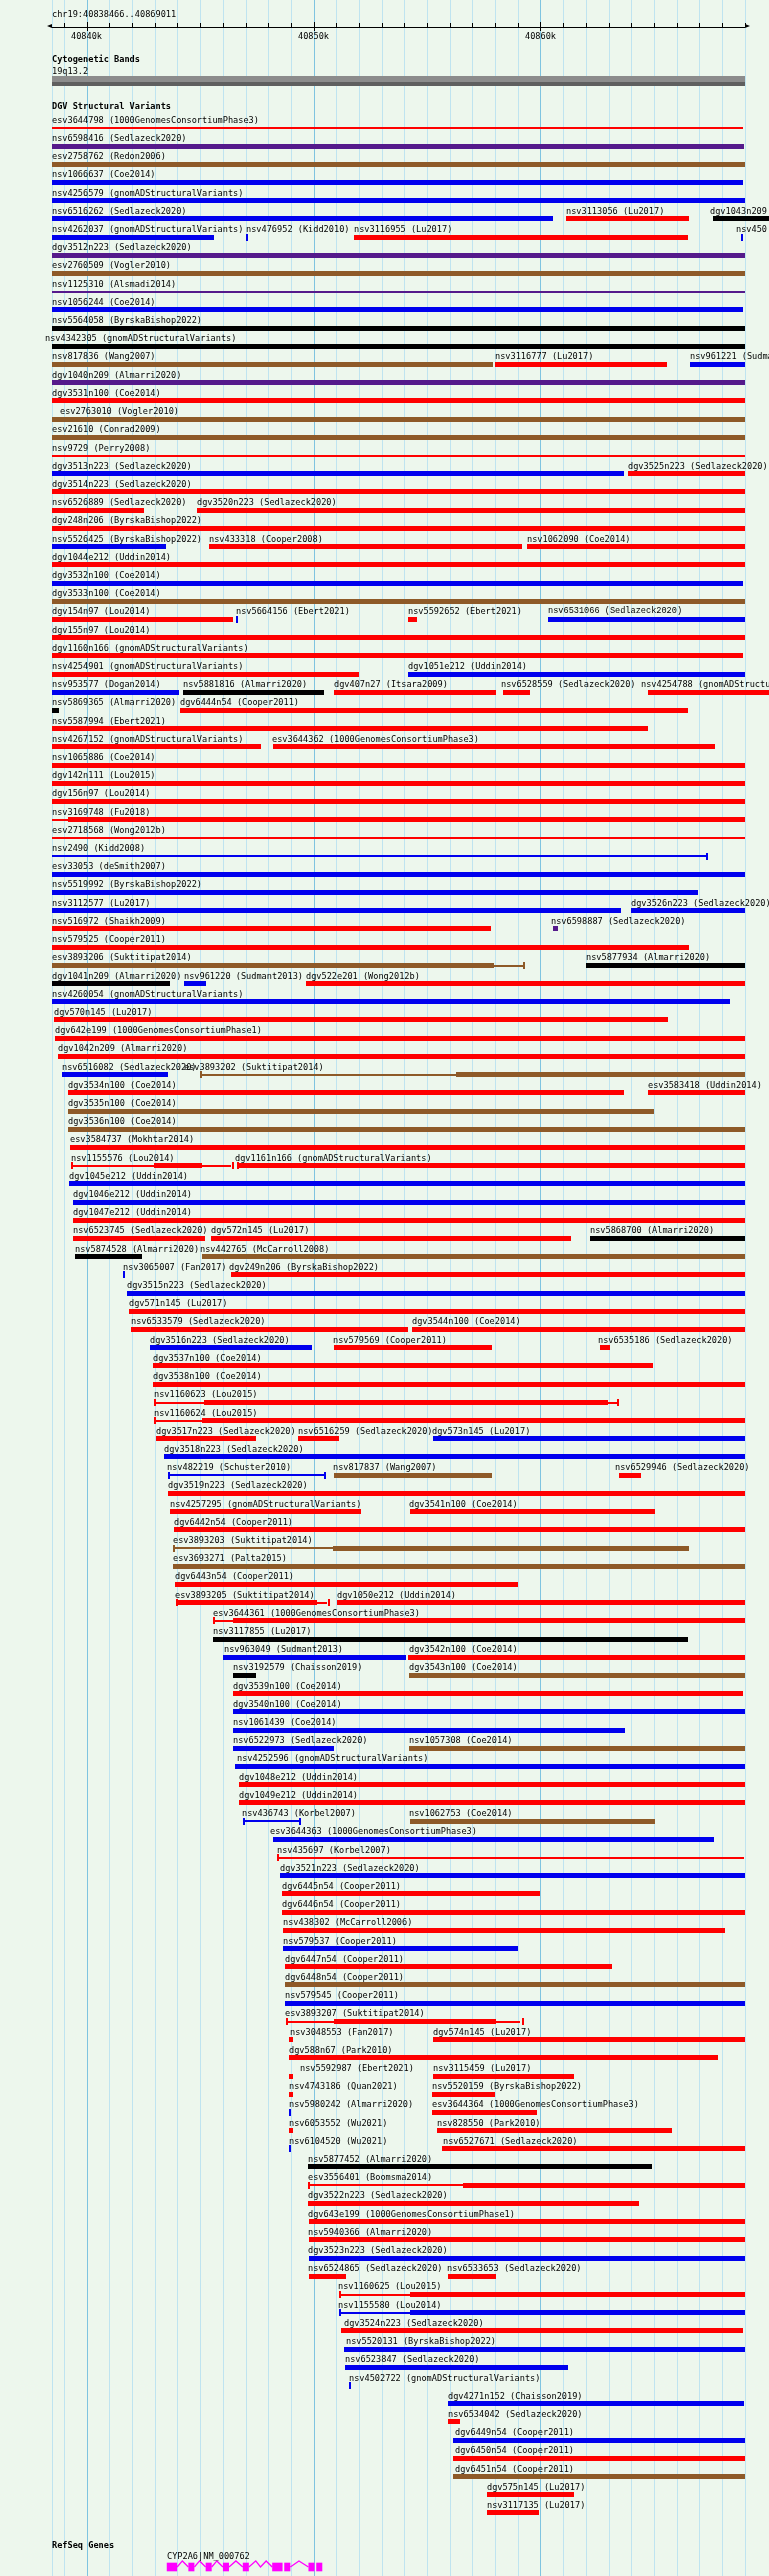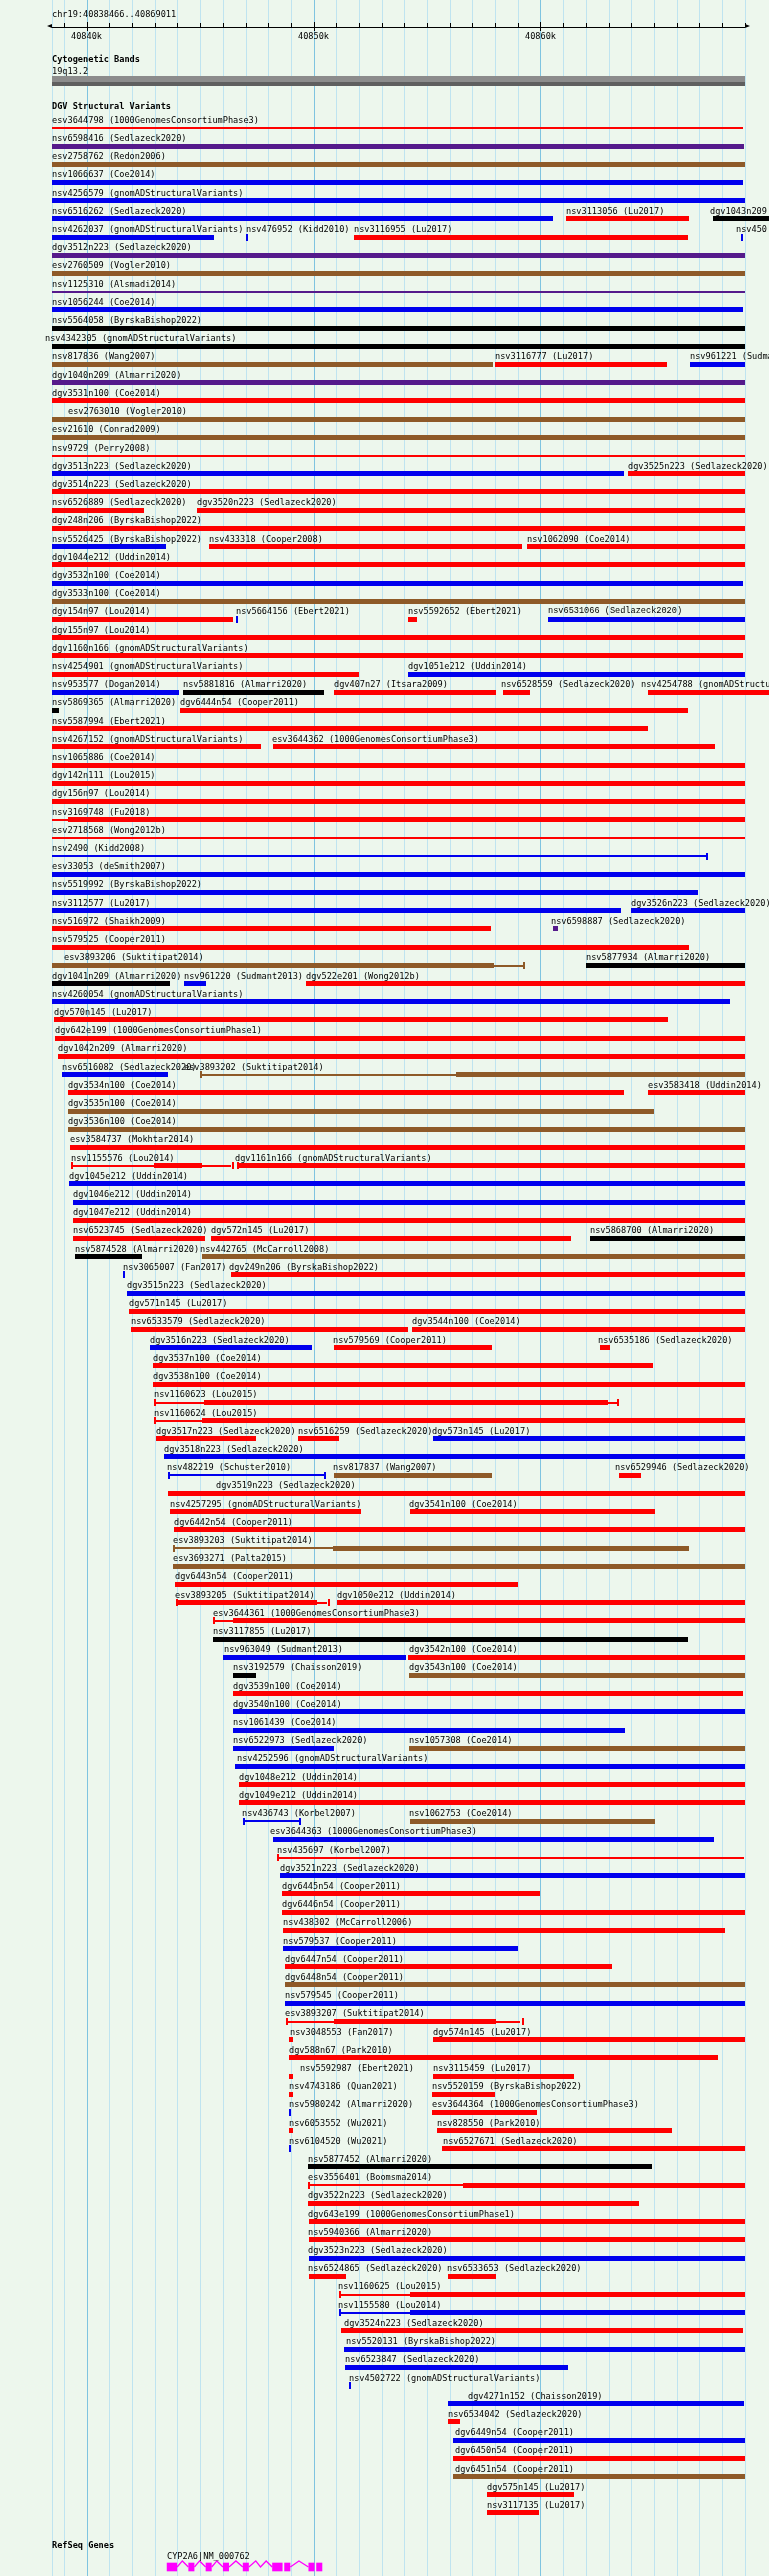--- a/index.html
+++ b/index.html
@@ -178,21 +178,21 @@
       </div>
       <div>
         <div class="lbl" style="left: 52px; top: 371px;">dgv1040n209 (Almarri2020)</div>
         <div class="bar" style="background: rgb(85, 26, 139); left: 52px; top: 380px; width: 693px; height: 5.2px;"></div>
       </div>
       <div>
         <div class="lbl" style="left: 52px; top: 389px;">dgv3531n100 (Coe2014)</div>
         <div class="bar" style="background: rgb(255, 0, 0); left: 52px; top: 398px; width: 693px; height: 5.2px;"></div>
       </div>
       <div>
-        <div class="lbl" style="left: 68px; top: 407px; text-align: right;">esv2763010 (Vogler2010)</div>
+        <div class="lbl" style="left: 60px; top: 407px; text-align: right;">esv2763010 (Vogler2010)</div>
         <div class="bar" style="background: rgb(142, 90, 40); left: 52px; top: 417px; width: 693px; height: 5.2px;"></div>
       </div>
       <div>
         <div class="lbl" style="left: 52px; top: 425px;">esv21610 (Conrad2009)</div>
         <div class="bar" style="background: rgb(142, 90, 40); left: 52px; top: 435px; width: 693px; height: 5.2px;"></div>
       </div>
       <div>
         <div class="lbl" style="left: 52px; top: 444px;">nsv9729 (Perry2008)</div>
         <div class="bar" style="background: rgb(255, 0, 0); left: 52px; top: 455px; width: 693px; height: 1.7px;"></div>
       </div>
@@ -332,21 +332,21 @@
         <div class="lbl" style="left: 52px; top: 917px;">nsv516972 (Shaikh2009)</div>
         <div class="lbl" style="left: 551px; top: 917px;">nsv6598887 (Sedlazeck2020)</div>
         <div class="bar" style="background: rgb(255, 0, 0); left: 52px; top: 926px; width: 439px; height: 5.2px;"></div>
         <div class="bar" style="background: rgb(85, 26, 139); left: 553px; top: 926px; width: 5.2px; height: 5.2px;"></div>
       </div>
       <div>
         <div class="lbl" style="left: 52px; top: 935px;">nsv579525 (Cooper2011)</div>
         <div class="bar" style="background: rgb(255, 0, 0); left: 52px; top: 945px; width: 637px; height: 5.2px;"></div>
       </div>
       <div>
-        <div class="lbl" style="left: 52px; top: 953px; margin-left: 12px;">esv3893206 (Suktitipat2014)</div>
+        <div class="lbl" style="left: 52px; top: 953px;">esv3893206 (Suktitipat2014)</div>
         <div class="lbl" style="left: 586px; top: 953px;">nsv5877934 (Almarri2020)</div>
         <div class="bar" style="background: rgb(142, 90, 40); left: 52px; top: 963px; width: 442px; height: 5.2px;"></div>
         <div class="bar" style="background: rgb(142, 90, 40); left: 494px; top: 965px; width: 28.5px; height: 1.7px;"></div>
         <div class="bar" style="background: rgb(142, 90, 40); left: 523px; top: 962px; width: 1.7px; height: 7px;"></div>
         <div class="bar" style="background: rgb(0, 0, 0); left: 586px; top: 963px; width: 159px; height: 5.2px;"></div>
       </div>
       <div>
         <div class="lbl" style="left: 52px; top: 972px;">dgv1041n209 (Almarri2020)</div>
         <div class="lbl" style="left: 184px; top: 972px;">nsv961220 (Sudmant2013)</div>
         <div class="lbl" style="left: 306px; top: 972px;">dgv522e201 (Wong2012b)</div>
@@ -499,21 +499,21 @@
         <div class="lbl" style="left: 167px; top: 1463px;">nsv482219 (Schuster2010)</div>
         <div class="lbl" style="left: 333px; top: 1463px;">nsv817837 (Wang2007)</div>
         <div class="lbl" style="left: 615px; top: 1463px;">nsv6529946 (Sedlazeck2020)</div>
         <div class="bar" style="background: rgb(0, 0, 238); left: 168px; top: 1472px; width: 1.7px; height: 7px;"></div>
         <div class="bar" style="background: rgb(0, 0, 238); left: 168px; top: 1474px; width: 156px; height: 1.7px;"></div>
         <div class="bar" style="background: rgb(0, 0, 238); left: 324px; top: 1472px; width: 1.7px; height: 7px;"></div>
         <div class="bar" style="background: rgb(142, 90, 40); left: 334px; top: 1473px; width: 158px; height: 5.2px;"></div>
         <div class="bar" style="background: rgb(255, 0, 0); left: 619px; top: 1473px; width: 21.6px; height: 5.2px;"></div>
       </div>
       <div>
-        <div class="lbl" style="left: 168px; top: 1481px; margin-left: 48px;">dgv3519n223 (Sedlazeck2020)</div>
+        <div class="lbl" style="left: 168px; top: 1481px;">dgv3519n223 (Sedlazeck2020)</div>
         <div class="bar" style="background: rgb(255, 0, 0); left: 168px; top: 1491px; width: 577px; height: 5.2px;"></div>
       </div>
       <div>
         <div class="lbl" style="left: 170px; top: 1500px;">nsv4257295 (gnomADStructuralVariants)</div>
         <div class="lbl" style="left: 409px; top: 1500px;">dgv3541n100 (Coe2014)</div>
         <div class="bar" style="background: rgb(255, 0, 0); left: 170px; top: 1509px; width: 191px; height: 5.2px;"></div>
         <div class="bar" style="background: rgb(255, 0, 0); left: 410px; top: 1509px; width: 245px; height: 5.2px;"></div>
       </div>
       <div>
         <div class="lbl" style="left: 174px; top: 1518px;">dgv6442n54 (Cooper2011)</div>
@@ -745,21 +745,21 @@
       </div>
       <div>
         <div class="lbl" style="left: 345px; top: 2355px;">nsv6523847 (Sedlazeck2020)</div>
         <div class="bar" style="background: rgb(0, 0, 238); left: 345px; top: 2365px; width: 223px; height: 5.2px;"></div>
       </div>
       <div>
         <div class="lbl" style="left: 349px; top: 2374px;">nsv4502722 (gnomADStructuralVariants)</div>
         <div class="bar" style="background: rgb(0, 0, 238); left: 349px; top: 2382px; width: 1.7px; height: 7px;"></div>
       </div>
       <div>
-        <div class="lbl" style="left: 448px; top: 2392px; margin-left: 20px;">dgv4271n152 (Chaisson2019)</div>
+        <div class="lbl" style="left: 448px; top: 2392px;">dgv4271n152 (Chaisson2019)</div>
         <div class="bar" style="background: rgb(0, 0, 238); left: 448px; top: 2401px; width: 296px; height: 5.2px;"></div>
       </div>
       <div>
         <div class="lbl" style="left: 448px; top: 2410px;">nsv6534042 (Sedlazeck2020)</div>
         <div class="bar" style="background: rgb(255, 0, 0); left: 448px; top: 2419px; width: 12px; height: 5.2px;"></div>
       </div>
       <div>
         <div class="lbl" style="left: 455px; top: 2428px;">dgv6449n54 (Cooper2011)</div>
         <div class="bar" style="background: rgb(0, 0, 238); left: 453px; top: 2438px; width: 292px; height: 5.2px;"></div>
       </div>

